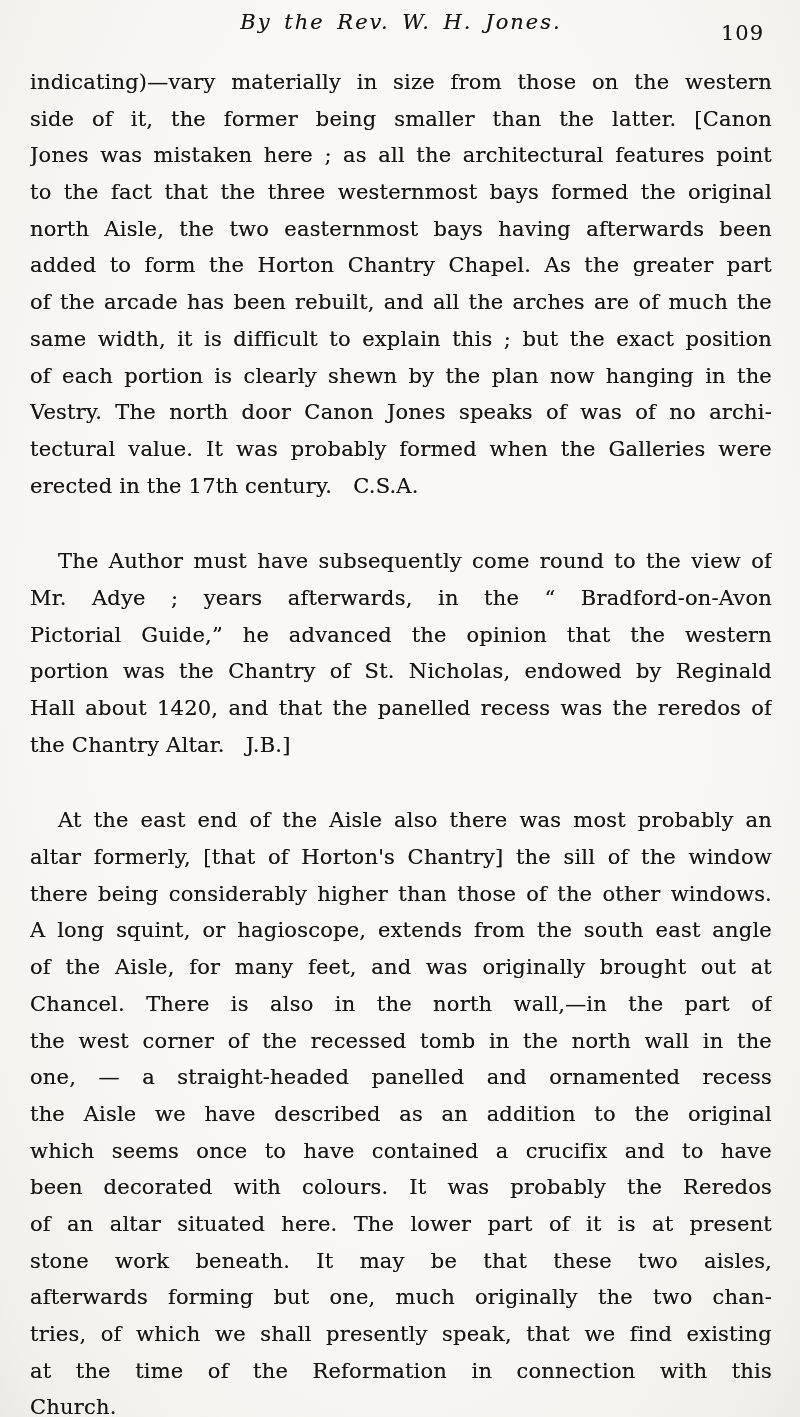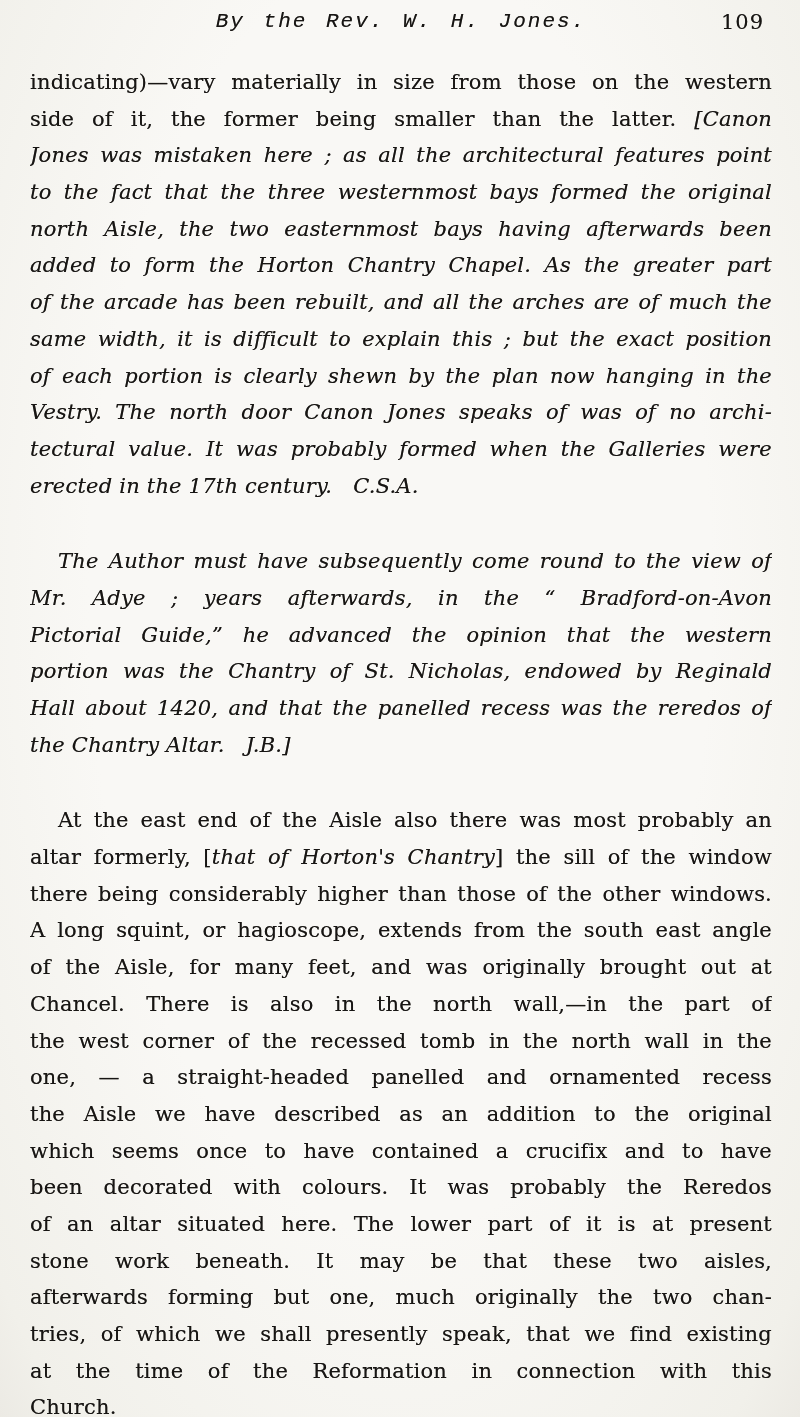--- a/index.html
+++ b/index.html
@@ -27,26 +27,25 @@
   .running-title {
     position: absolute;
     left: 0;
     right: 0;
     text-align: center;
     font-style: italic;
     font-size: 21px;
     letter-spacing: 2px;
     word-spacing: 4px;
     text-shadow: 0 0 0.5px rgba(23,21,19,0.55);
-    font-family: Liberation Mono, monospace;
   }
   .page-number {
     position: absolute;
     right: 6px;
-    top: 0;
+    top: 11px;
     font-size: 21px;
     letter-spacing: 1px;
     text-shadow: 0 0 0.5px rgba(23,21,19,0.55);
   }
   .page-body {
     position: absolute;
     top: 64px;
     left: 30px;
     width: 742px;
   }
@@ -59,21 +58,21 @@
     text-align-last: justify;
     letter-spacing: 0.2px;
     text-shadow: 0 0 0.55px rgba(23,21,19,0.6);
     overflow: hidden;
   }
   .line.last {
     text-align: center;
     text-align-last: left;
   }
   .paragraph.indent .line:first-child { text-indent: 28px; margin-top: 39px; }
-  .it { font-style: italic; }
+  .it { }
   .rm { font-style: normal; }
 </style>
 </head>
 <body>
 
 <div class="page">
   <div class="header">
     <div class="running-title">By the Rev. W. H. Jones.</div>
     <div class="page-number">109</div>
   </div>

